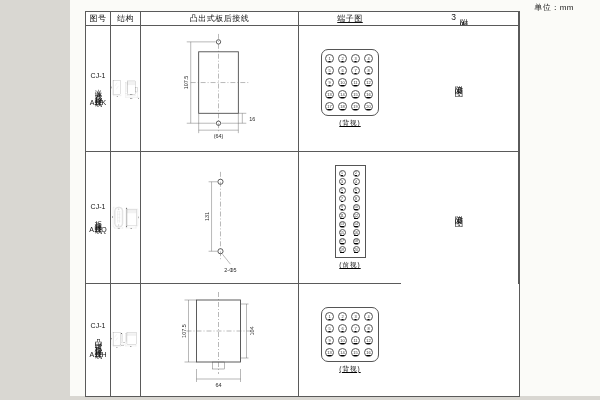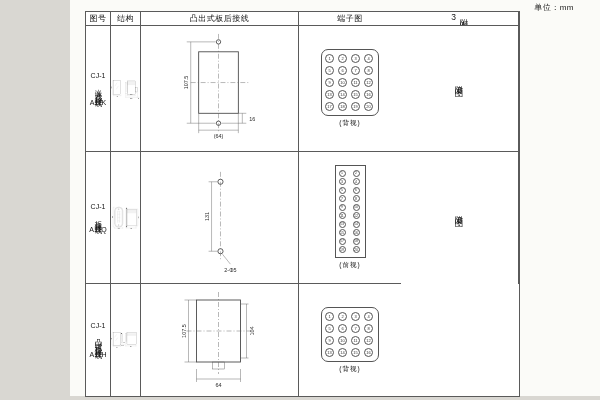--- a/index.html
+++ b/index.html
@@ -17,21 +17,21 @@
     display:grid;
     grid-template-columns:25px 30px 158px 102px 118px;
     grid-template-rows:14px 126px 132px 112px;
     border:1px solid #5a5a5a; background:#ffffff;
   }
   .cell {
     border-right:1px solid #5a5a5a; border-bottom:1px solid #5a5a5a;
     display:flex; align-items:center; justify-content:center;
     overflow:hidden; position:relative; background:#fff;
   }
-  .cell.nr { border-right:none; }
+  .cell.nr { border-right:none;text-decoration:underline; }
   .cell.nb { border-bottom:none; }
   .head { font-size:8px; color:#111; white-space:nowrap; letter-spacing:0.5px;text-align:center; }
   .vtext { writing-mode:vertical-rl; text-orientation:upright; }
   .fig-label { font-size:8.5px; letter-spacing:3px; color:#111; }
   .struct { flex-direction:column; gap:4px; padding:5px 0; }
   .model, .code { font-size:7px; color:#111; white-space:nowrap; }
   .mtype { font-size:7.5px; letter-spacing:2px; color:#111; }
   .draw svg { width:100%; height:100%; display:block; }
   svg .o    { fill:none; stroke:#4b4b4b; stroke-width:0.9; }
   svg .thin { fill:none; stroke:#606060; stroke-width:0.45; }

